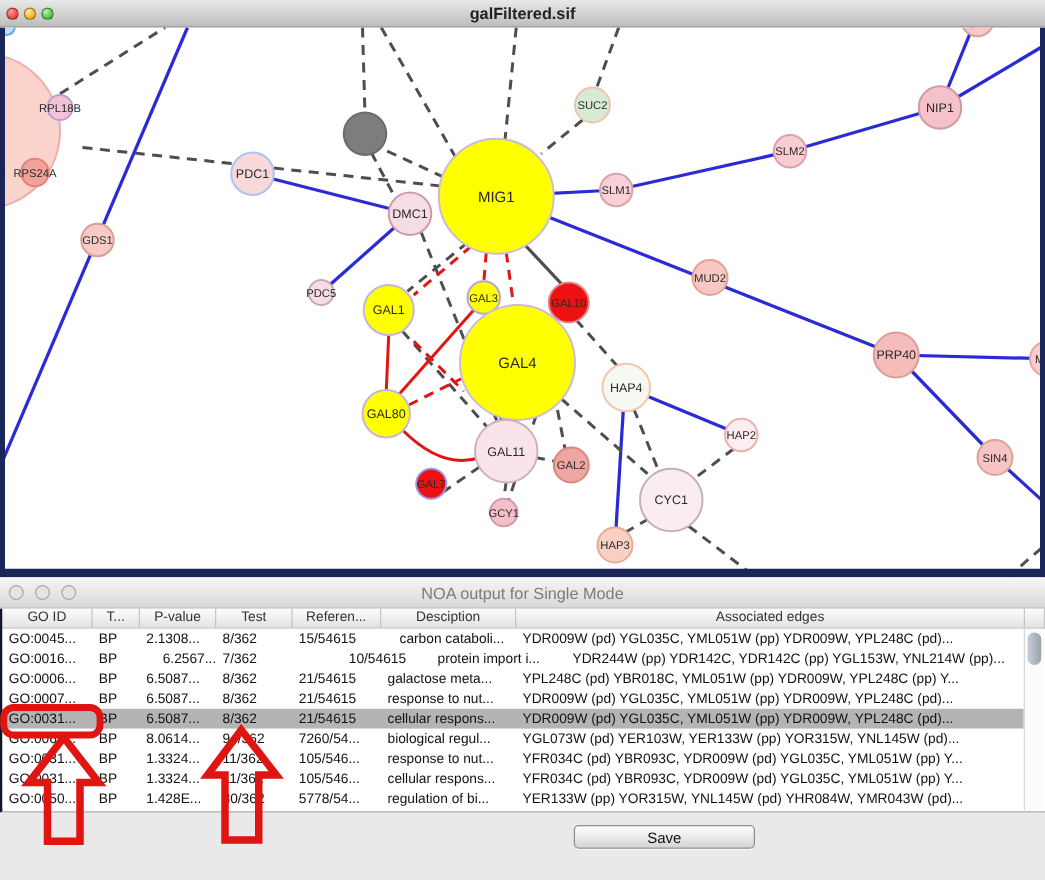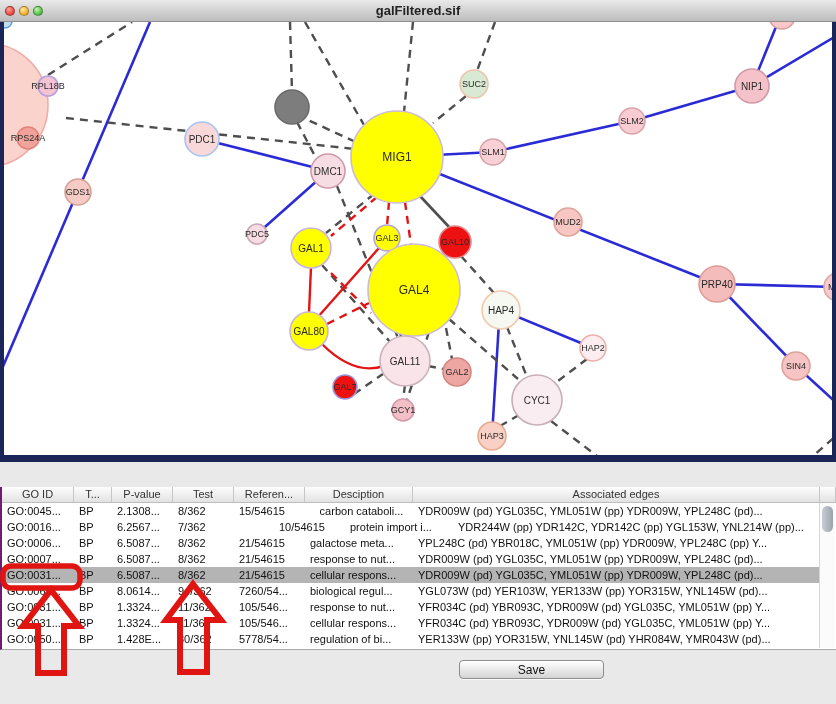--- a/index.html
+++ b/index.html
@@ -22,21 +22,21 @@
   .canvas-svg { position:absolute; left:0; top:22px; }
 
   
   .noa-window { position:absolute; left:0; top:462px; width:836px; height:242px; background:#e9e9e9; }
   .titlebar.noa { height:25px; background:linear-gradient(#f6f6f6,#d8d8d8); border-bottom:1px solid #b2b2b2; }
   .titlebar.noa .title { font-weight:normal; color:#7c7c7c; line-height:25px; font-size:13px; }
   .noa-lights { gap:9px; left:7px; }
   .noa-lights .light { width:12px; height:12px; }
 
   .table-wrap { position:absolute; left:0; top:25px; width:836px; height:163px; background:#fff;
-                border-left:2px solid #701a75; border-bottom:1px solid #ababab; }
+                border-left:2px solid #0f172a; border-bottom:1px solid #ababab; }
   .thead { position:absolute; left:0; top:0; width:834px; height:16px; display:flex;
            background:linear-gradient(#fdfdfd,#e2e2e2); border-bottom:1px solid #bdbdbd; }
   .th { height:16px; font-size:11px; color:#333; text-align:center; line-height:15px;
         border-right:1px solid #c6c6c6; overflow:hidden; white-space:nowrap; flex:none; }
   .tbody { position:absolute; left:0; top:16px; width:817px; }
   .tr { display:flex; height:16px; background:#fff; }
   .tr.sel { background:#b4b4b4; }
   .td { height:16px; font-size:11px; color:#111; line-height:16px; padding-left:5px;
         overflow:hidden; white-space:nowrap; flex:none; }
   .scrollbar { position:absolute; right:1px; top:16px; width:16px; height:145px;
@@ -186,20 +186,28 @@
         <text x="537" y="381.6" class="nlabel" font-size="10">CYC1</text>
         <circle cx="492" cy="414" r="14" fill="#f9d0c5" stroke="#e8ab91" class="node"></circle>
         <text x="492" y="417.24" class="nlabel" font-size="9">HAP3</text>
         <rect x="0" y="0" width="4" height="440" fill="#1b2558"></rect>
         <rect x="832" y="0" width="4" height="440" fill="#1b2558"></rect>
         <rect x="0" y="433" width="836" height="7" fill="#1b2558"></rect>
       </svg>
   </div>
 
   <div class="noa-window">
+    <div class="titlebar noa">
+      <div class="lights noa-lights">
+        <div class="light inactive"></div>
+        <div class="light inactive"></div>
+        <div class="light inactive"></div>
+      </div>
+      <div class="title">NOA output for Single Mode</div>
+    </div>
 
     <div class="table-wrap">
       <div class="thead" id="thead">
           <div class="th" style="width: 72px;">GO ID</div>
           <div class="th" style="width: 38px;">T...</div>
           <div class="th" style="width: 61px;">P-value</div>
           <div class="th" style="width: 61px;">Test</div>
           <div class="th" style="width: 71px;">Referen...</div>
           <div class="th" style="width: 108px;">Desciption</div>
           <div class="th" style="width: 407px;">Associated edges</div>
@@ -211,21 +219,21 @@
             <div class="td" style="width: 38px;">BP</div>
             <div class="td" style="width: 61px;">2.1308...</div>
             <div class="td" style="width: 61px;">8/362</div>
             <div class="td" style="width: 71px;">15/54615</div>
             <div class="td" style="width: 108px; text-align: center;">carbon cataboli...</div>
             <div class="td" style="width: 407px;">YDR009W (pd) YGL035C, YML051W (pp) YDR009W, YPL248C (pd)...</div>
           </div>
           <div class="tr">
             <div class="td" style="width: 72px;">GO:0016...</div>
             <div class="td" style="width: 38px;">BP</div>
-            <div class="td" style="width: 61px;">6.2567...</div>
+            <div class="td" style="width: 61px; text-align: right;">6.2567...</div>
             <div class="td" style="width: 61px;">7/362</div>
             <div class="td" style="width: 71px; margin-left: 40px;">10/54615</div>
             <div class="td" style="width: 108px;">protein import i...</div>
             <div class="td" style="width: 407px;">YDR244W (pp) YDR142C, YDR142C (pp) YGL153W, YNL214W (pp)...</div>
           </div>
           <div class="tr">
             <div class="td" style="width: 72px;">GO:0006...</div>
             <div class="td" style="width: 38px;">BP</div>
             <div class="td" style="width: 61px;">6.5087...</div>
             <div class="td" style="width: 61px;">8/362</div>

